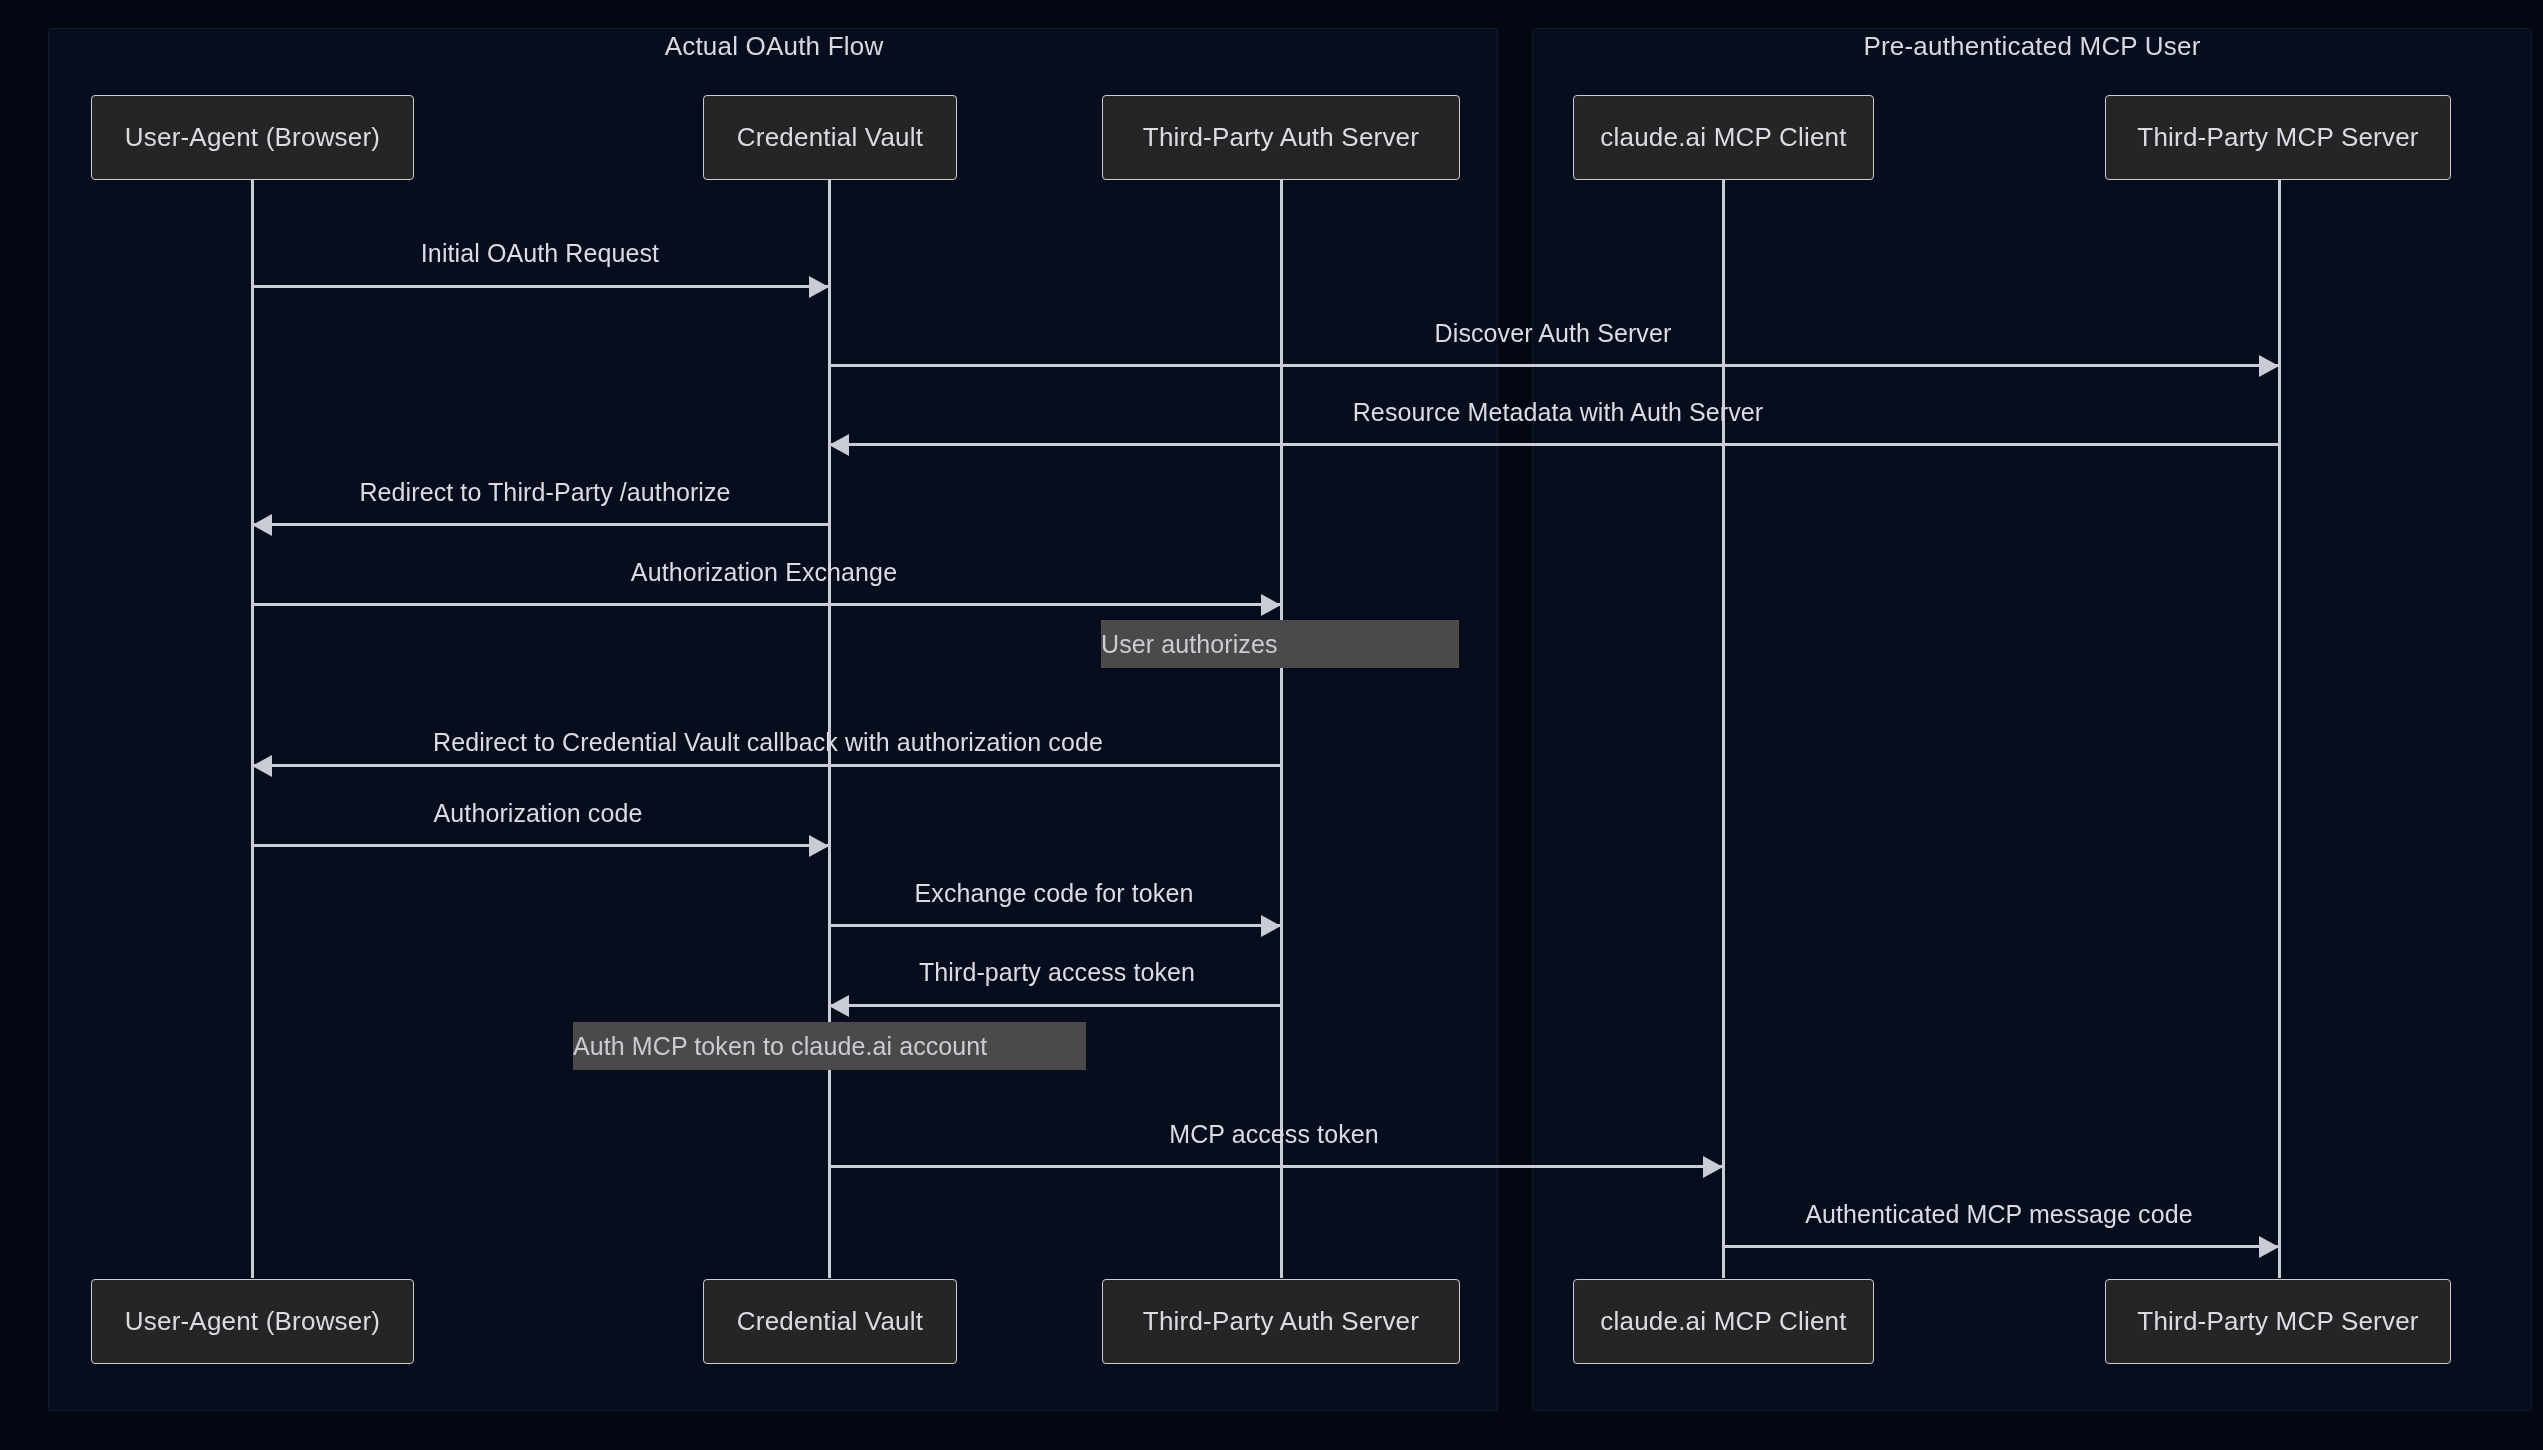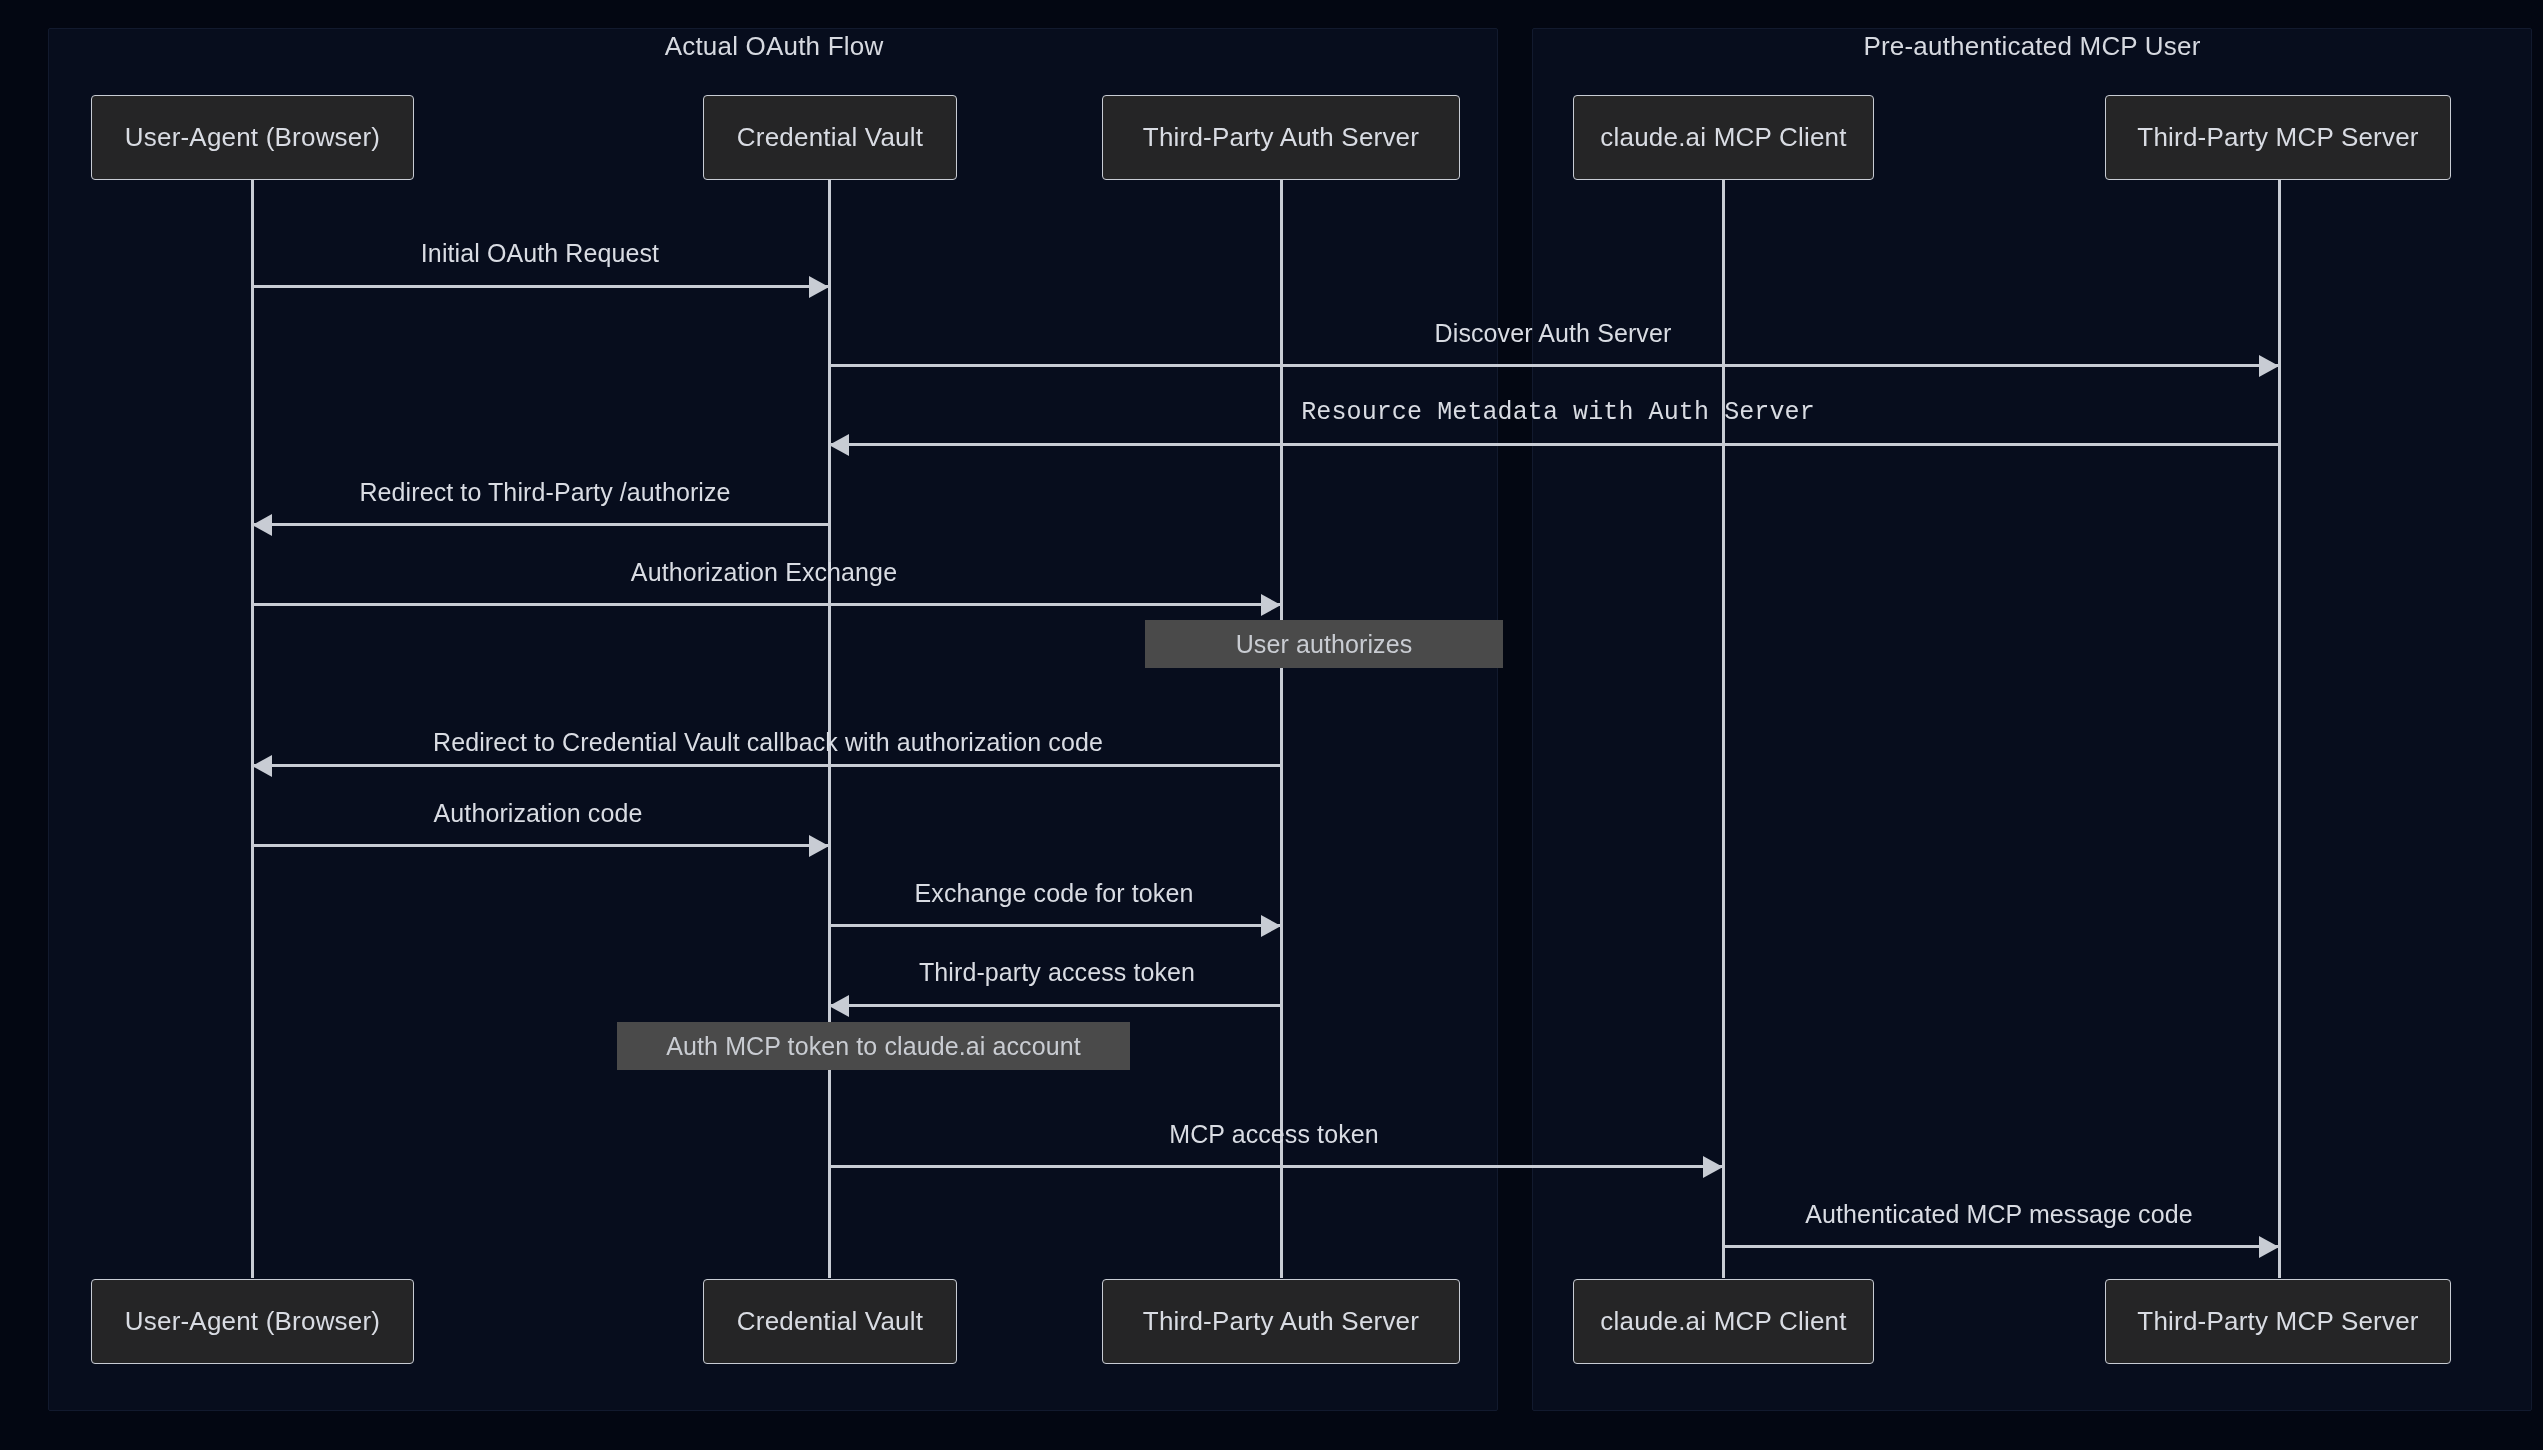--- a/index.html
+++ b/index.html
@@ -71,26 +71,25 @@
     letter-spacing:0.1px;
   }
 
   
   .note{
     position:absolute;
     box-sizing:border-box;
     background:#4a4a4a;
     display:flex;
     align-items:center;
-    justify-content:center;
+    justify-content:flex-start;
     color:#c9ccd2;
     font-size:25px;
     white-space:nowrap;
     letter-spacing:0.1px;
-    margin-left:44px;
   }
 </style>
 </head>
 <body>
 
 <div id="stage">
   <div id="groups-layer">
       <div class="group" style="left: 48px; top: 28px; width: 1450px; height: 1383px;"></div>
       <div class="group-label" style="left: 774px; top: 31px;">Actual OAuth Flow</div>
       <div class="group" style="left: 1532px; top: 28px; width: 1000px; height: 1383px;"></div>
@@ -105,21 +104,21 @@
     </div>
   <div id="messages-layer">
       <div class="msg" style="left: 252px; top: 285px; width: 577px;"></div>
       <div class="arrowhead right" style="top: 276px; left: 809px;"></div>
       <div class="msg-label" style="left: 540px; top: 239px; text-align: center;">Initial OAuth Request</div>
       <div class="msg" style="left: 829px; top: 364px; width: 1450px;"></div>
       <div class="arrowhead right" style="top: 355px; left: 2259px;"></div>
       <div class="msg-label" style="left: 1553px; top: 319px;">Discover Auth Server</div>
       <div class="msg" style="left: 829px; top: 443px; width: 1450px;"></div>
       <div class="arrowhead left" style="top: 434px; left: 829px;"></div>
-      <div class="msg-label" style="left: 1558px; top: 398px; font-family: Liberation Mono, monospace;">Resource Metadata with Auth Server</div>
+      <div class="msg-label" style="left: 1558px; top: 398px;">Resource Metadata with Auth Server</div>
       <div class="msg" style="left: 252px; top: 523px; width: 577px;"></div>
       <div class="arrowhead left" style="top: 514px; left: 252px;"></div>
       <div class="msg-label" style="left: 545px; top: 478px;">Redirect to Third-Party /authorize</div>
       <div class="msg" style="left: 252px; top: 603px; width: 1029px;"></div>
       <div class="arrowhead right" style="top: 594px; left: 1261px;"></div>
       <div class="msg-label" style="left: 764px; top: 558px;">Authorization Exchange</div>
       <div class="msg" style="left: 252px; top: 764px; width: 1029px;"></div>
       <div class="arrowhead left" style="top: 755px; left: 252px;"></div>
       <div class="msg-label" style="left: 768px; top: 719px; margin-top: 9px;">Redirect to Credential Vault callback with authorization code</div>
       <div class="msg" style="left: 252px; top: 844px; width: 577px;"></div>

